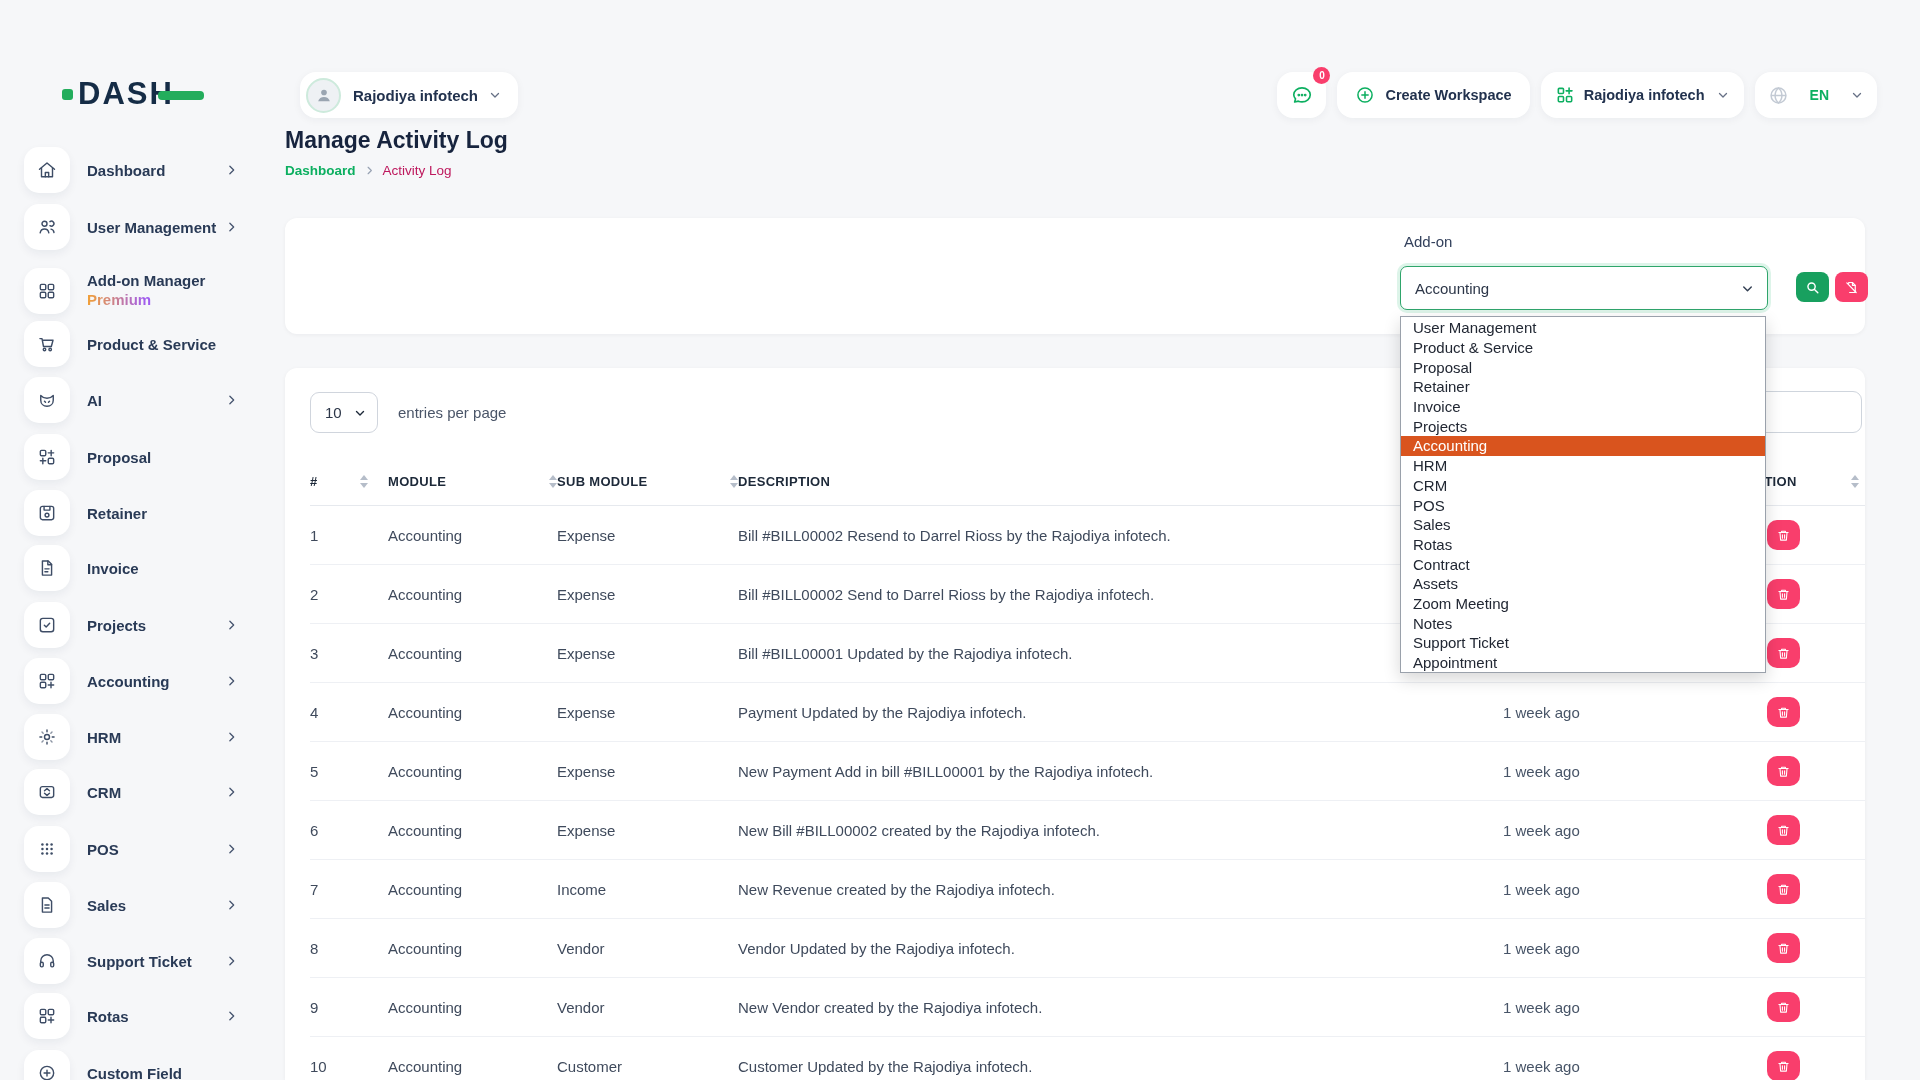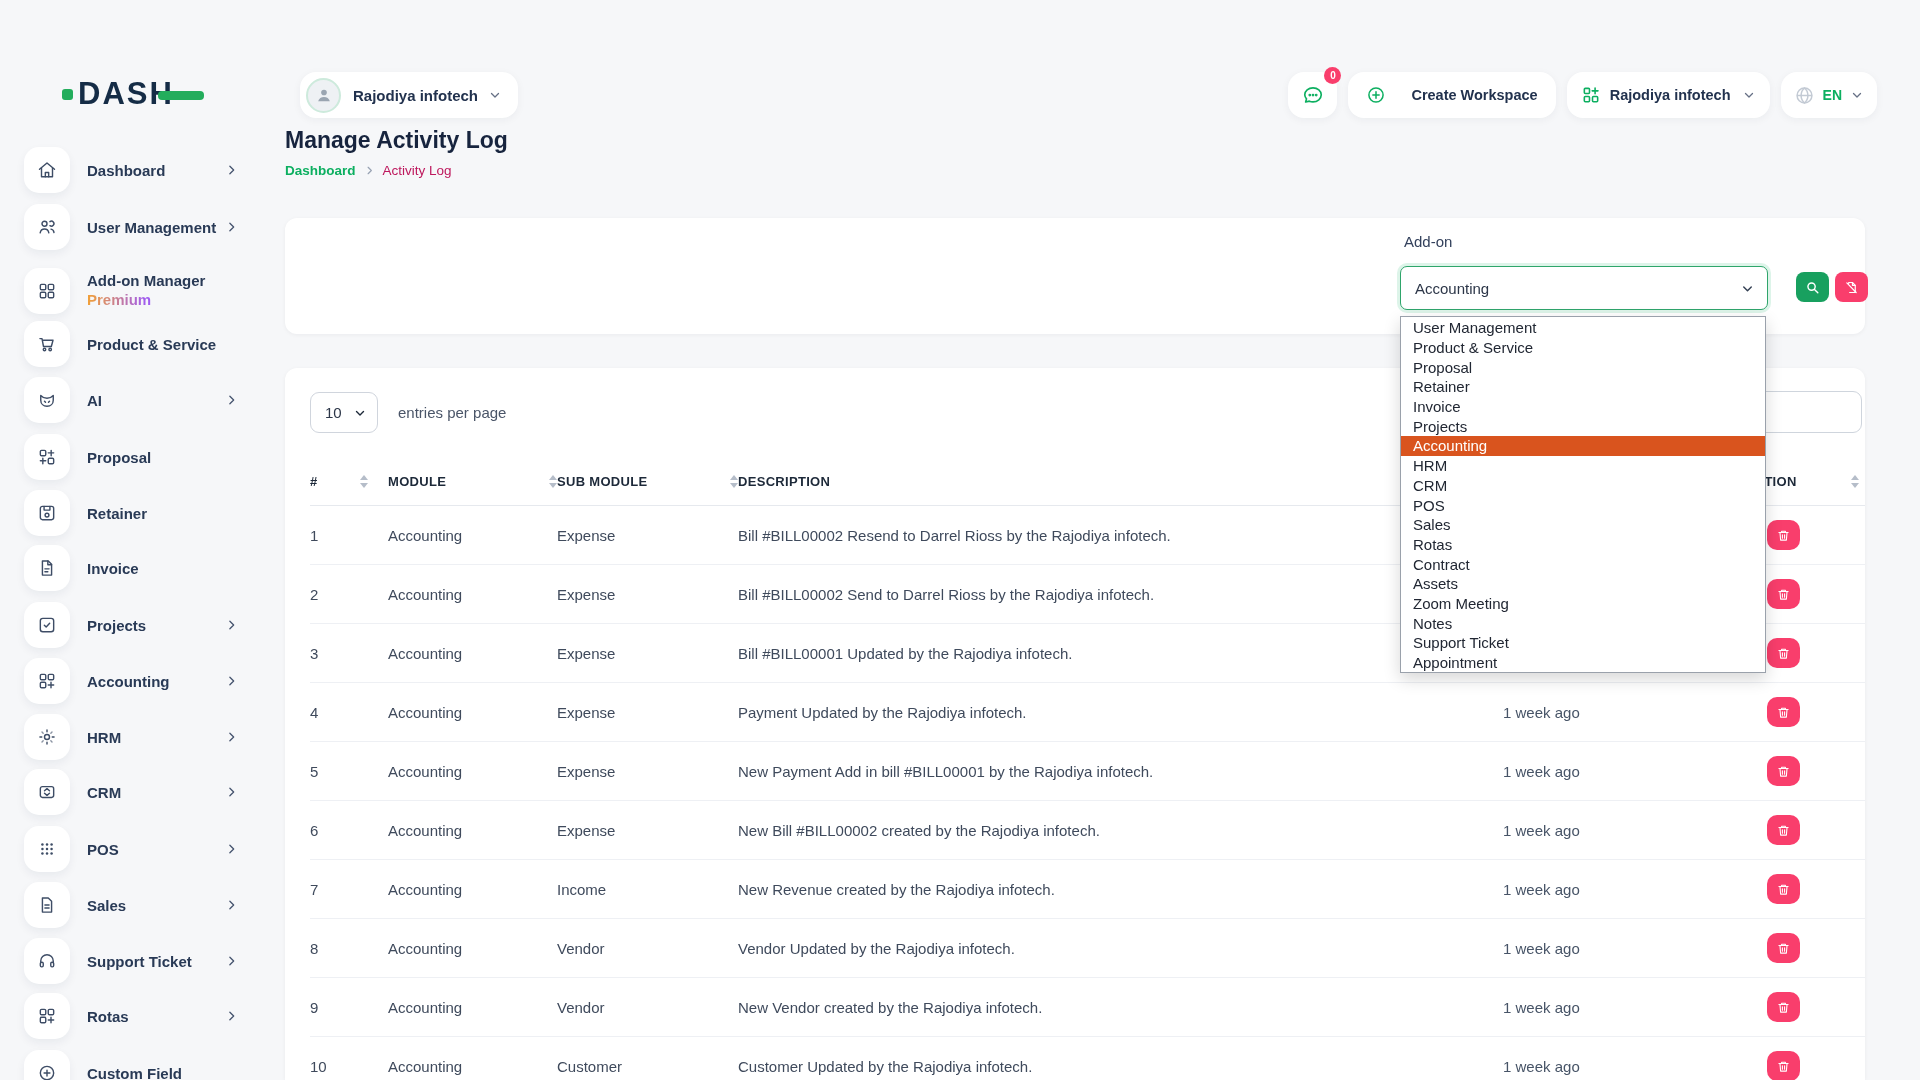--- a/index.html
+++ b/index.html
@@ -45,25 +45,25 @@
   .ws-pill { position:absolute; left:300px; top:72px; padding:0 16px 0 6px; cursor:pointer; }
   .avatar { width:35px; height:35px; border-radius:50%; background:#eef1f4; border:2px solid #cdeadc; display:flex; align-items:center; justify-content:center; }
   .ws-name { margin:0 10px 0 12px; font-size:15px; font-weight:600; color:#22324e; }
   .header-right { position:absolute; top:72px; right:43px; display:flex; gap:11px; }
   .chat-pill { width:49px; justify-content:center; position:relative; cursor:pointer; }
   .badge {
     position:absolute; top:-5px; right:-4px; min-width:17px; height:17px; border-radius:9px;
     background:#f93e6c; color:#fff; font-size:10px; font-weight:700;
     display:flex; align-items:center; justify-content:center; padding:0 4px;
   }
-  .cw-pill { padding:0 18px; gap:25px; cursor:pointer; }
+  .cw-pill { padding:0 18px; gap:10px; cursor:pointer; }
   .cw-label { font-size:14.5px; font-weight:600; color:#22324e; }
   .co-pill { padding:0 14px; gap:9px; cursor:pointer; }
   .co-name { font-size:14.5px; font-weight:600; color:#22324e; margin-right:2px; }
-  .lang-pill { padding:0 13px; gap:8px; cursor:pointer; }
+  .lang-pill { padding:0 13px; gap:21px; cursor:pointer; }
   .lang-code { font-size:14px; font-weight:700; color:#0caf60; }
 
   
   .page-title { position:absolute; left:285px; top:127px; font-size:23px; font-weight:700; color:#17243e; }
   .breadcrumb { position:absolute; left:285px; top:163px; display:flex; align-items:center; gap:8px; font-size:13.5px; }
   .crumb-home { color:#0caf60; font-weight:600; cursor:pointer; }
   .crumb-current { color:#be185d; }
 
   
   .filter-card {

